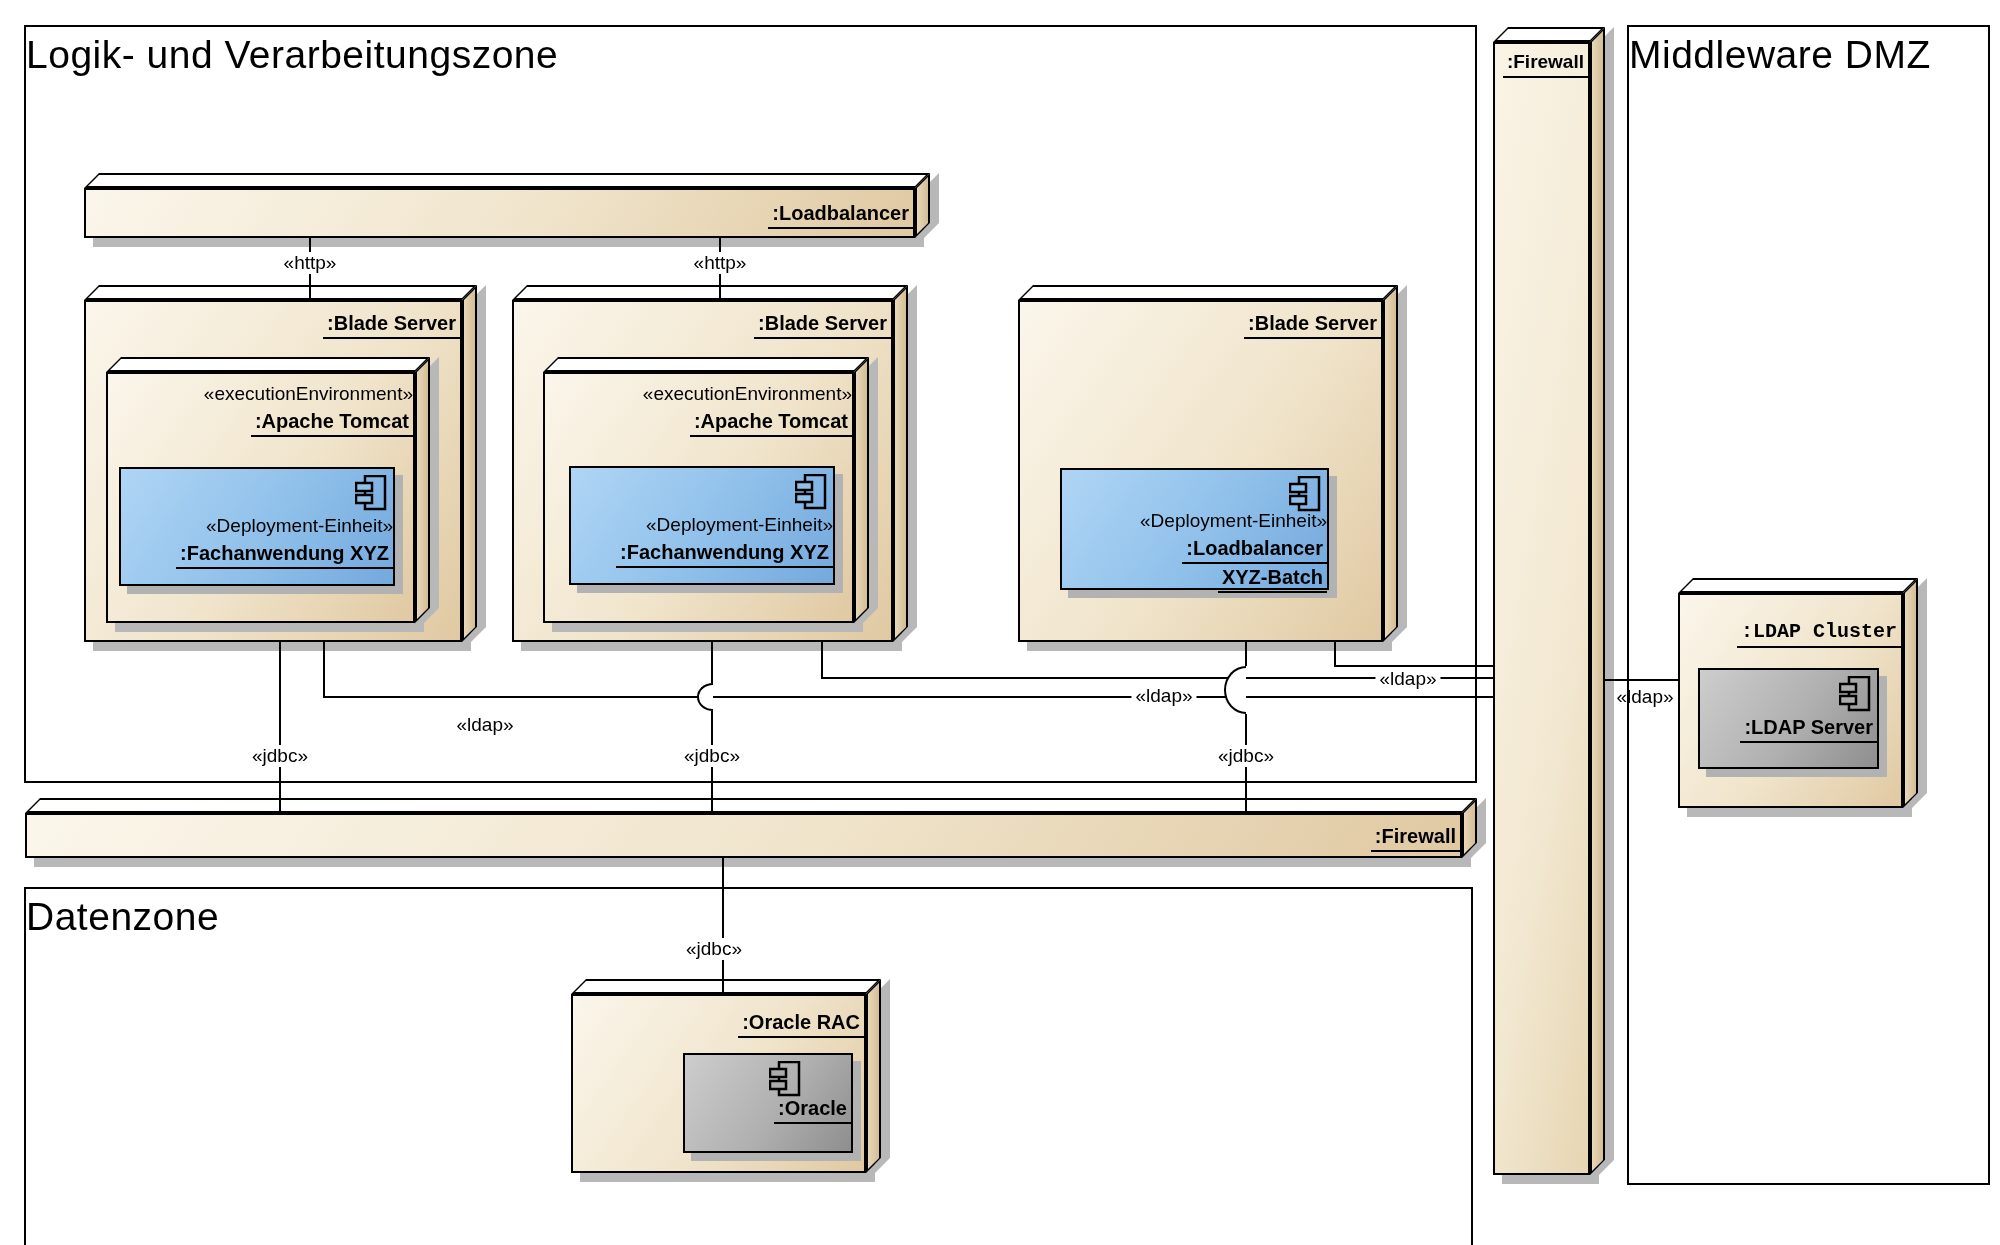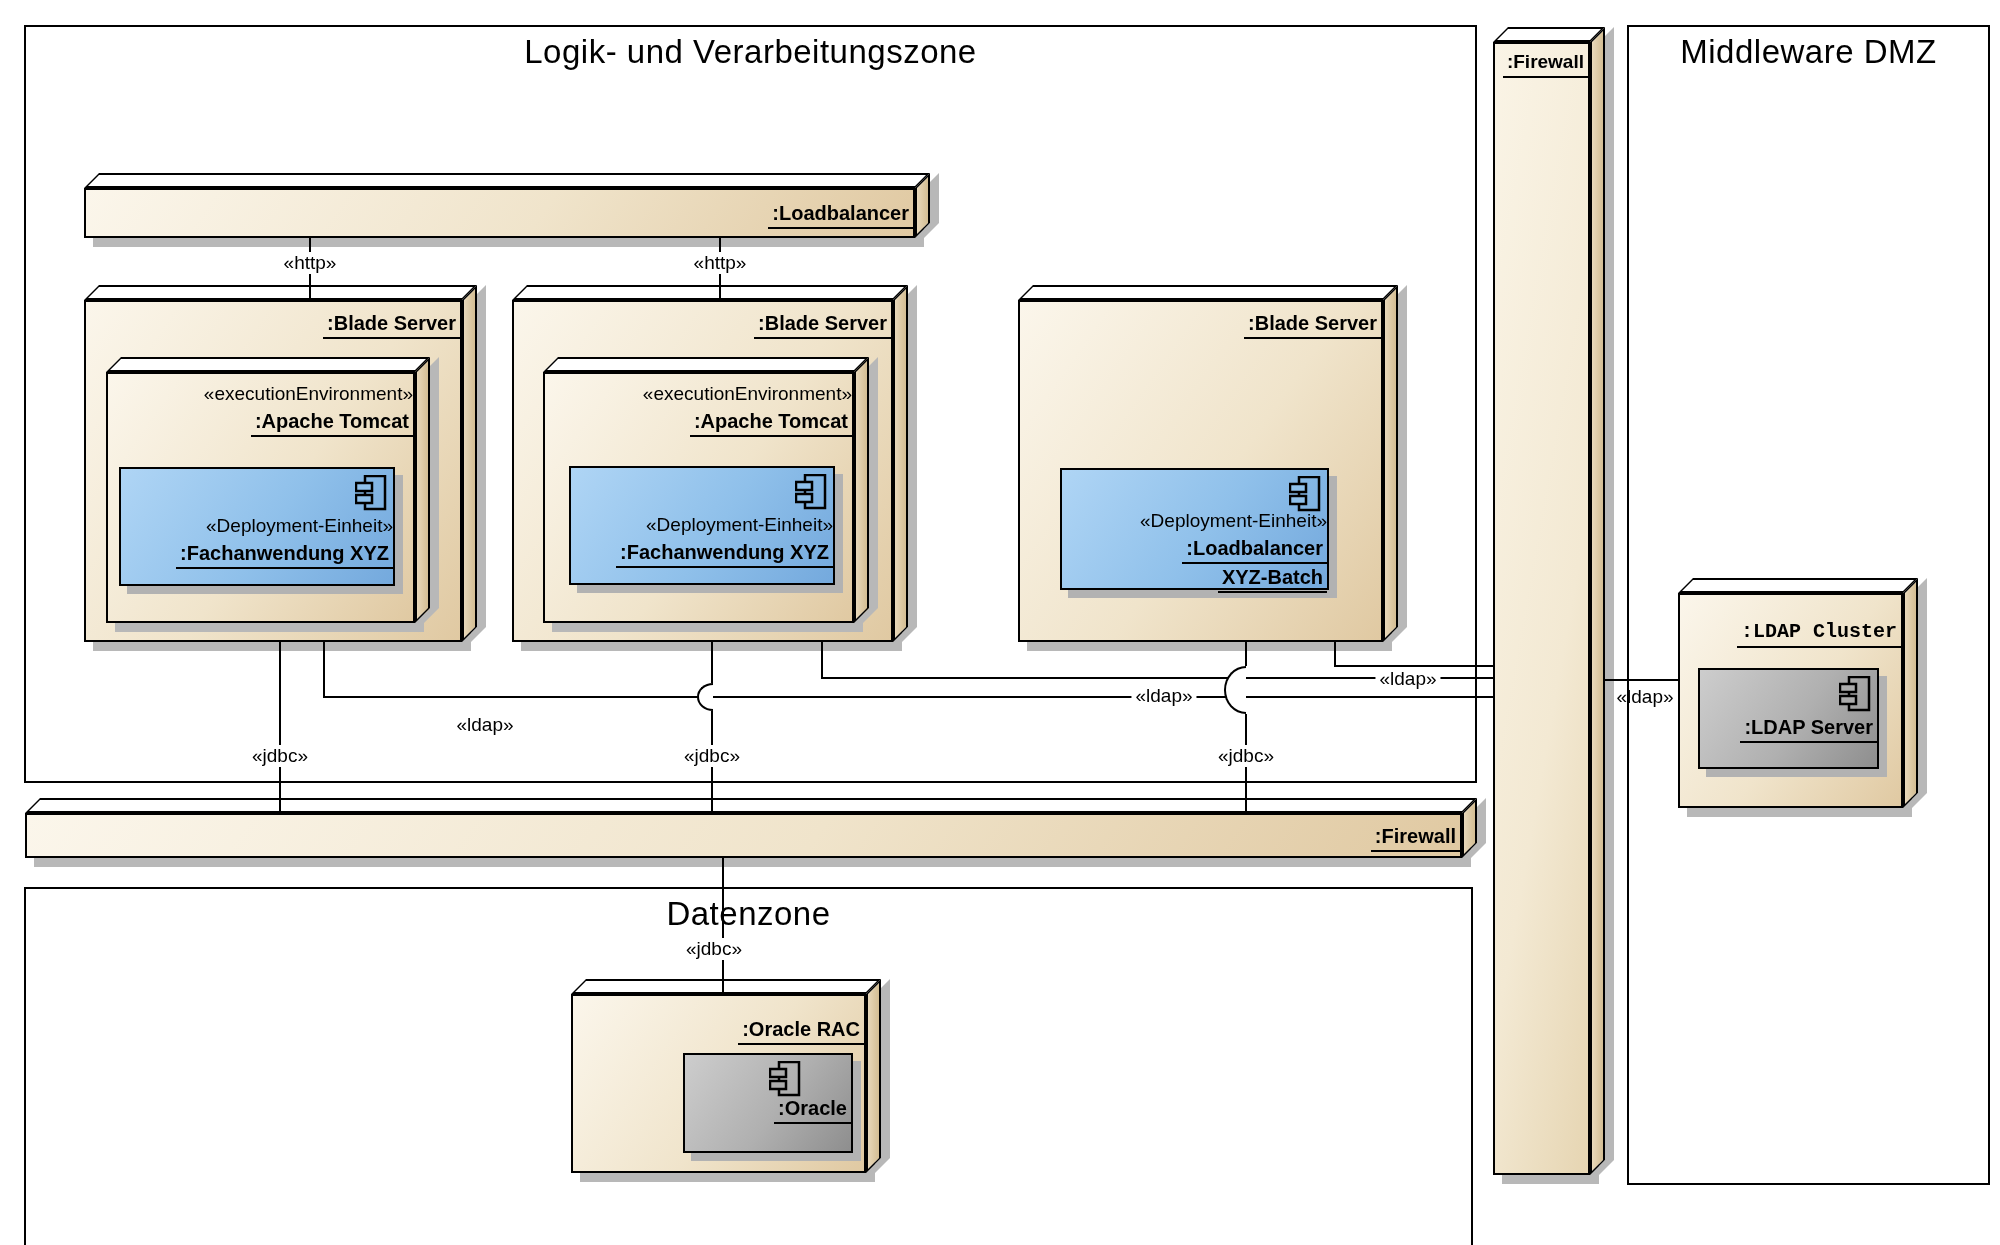--- a/index.html
+++ b/index.html
@@ -1,20 +1,20 @@
 <!DOCTYPE html>
 <html><head>
 <meta charset="utf-8">
 <style>
   html,body{margin:0;padding:0;background:#fff;}
   #stage{position:relative;width:2000px;height:1245px;background:#fff;
          font-family:"Liberation Sans",sans-serif;color:#000;overflow:hidden;}
   .zone{position:absolute;background:#fff;border:2px solid #000;box-sizing:border-box;}
-  .ztitle{position:absolute;left:0;top:6px;width:100%;text-align:center;
-          font-size:33px;letter-spacing:0.5px;}
+  .ztitle{position:absolute;left:0;top:6px;width:100%;text-align:left;
+          font-size:39px;letter-spacing:0.5px;}
   
   .front{position:absolute;box-sizing:border-box;border:2px solid #000;
          background:linear-gradient(125deg,#FBF6EB 0%,#F0E4CB 55%,#E0C9A2 100%);
          box-shadow:9px 9px 0 #B8B8B8;}
   .ftop{position:absolute;box-sizing:border-box;height:15px;border:2px solid #000;
         background:#fff;transform:skewX(-45deg);transform-origin:0 100%;}
   .fside{position:absolute;box-sizing:border-box;width:15px;border:2px solid #000;
          background:linear-gradient(90deg,#E8D8BA,#D3BD93);
          transform:skewY(-45deg);transform-origin:0 0;box-shadow:9px 9px 0 #B8B8B8;}
   
@@ -140,21 +140,21 @@
       <rect x="1" y="20" width="16" height="8" fill="#ABABAB" stroke="#000" stroke-width="2.5"></rect>
     </svg>
 
   <div class="front" style="left:25px;top:813px;width:1437px;height:45px;">
     <div class="lbl" style="margin-top:8px;"><span class="nname">:Firewall</span></div>
   </div>
   <div class="ftop" style="left:25px;top:798px;width:1437px;"></div>
   <div class="fside" style="left:1462px;top:813px;height:45px;"></div>
 
   <div class="front" style="left:571px;top:994px;width:295px;height:179px;">
-    <div class="lbl" style="margin-top:20px;"><span class="nname">:Oracle RAC</span></div>
+    <div class="lbl" style="margin-top:13px;"><span class="nname">:Oracle RAC</span></div>
   </div>
   <div class="ftop" style="left:571px;top:979px;width:295px;"></div>
   <div class="fside" style="left:866px;top:994px;height:179px;"></div>
 
   <div class="comp gray" style="left:639px;top:1053px;width:170px;height:100px;margin-left:44px;">
     <div class="lbl" style="margin-top:40px;"><span class="nname">:Oracle</span></div>
   </div>
   <svg class="cicon" style="left:769px;top:1061px;" viewBox="0 0 32 36">
       <rect x="10" y="1" width="20" height="33" fill="none" stroke="#000" stroke-width="2.5"></rect>
       <rect x="1" y="8" width="16" height="8" fill="#ABABAB" stroke="#000" stroke-width="2.5"></rect>

